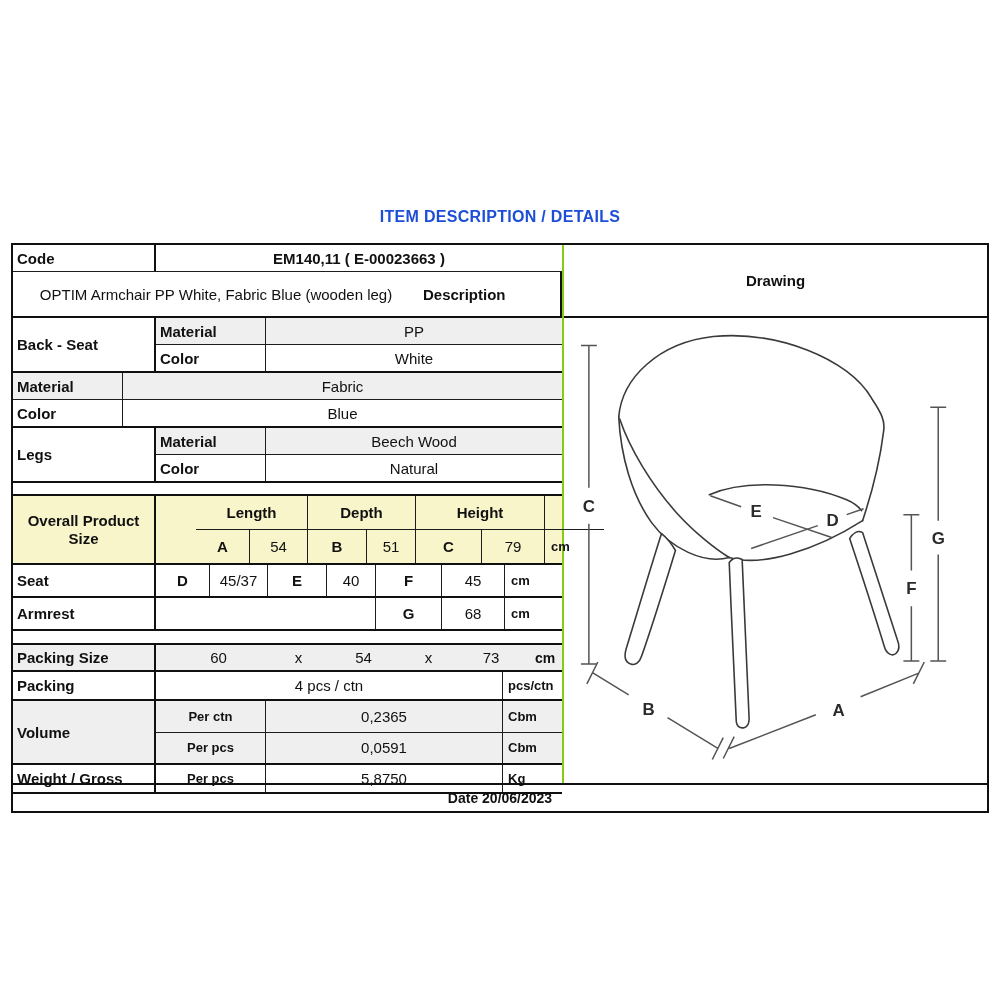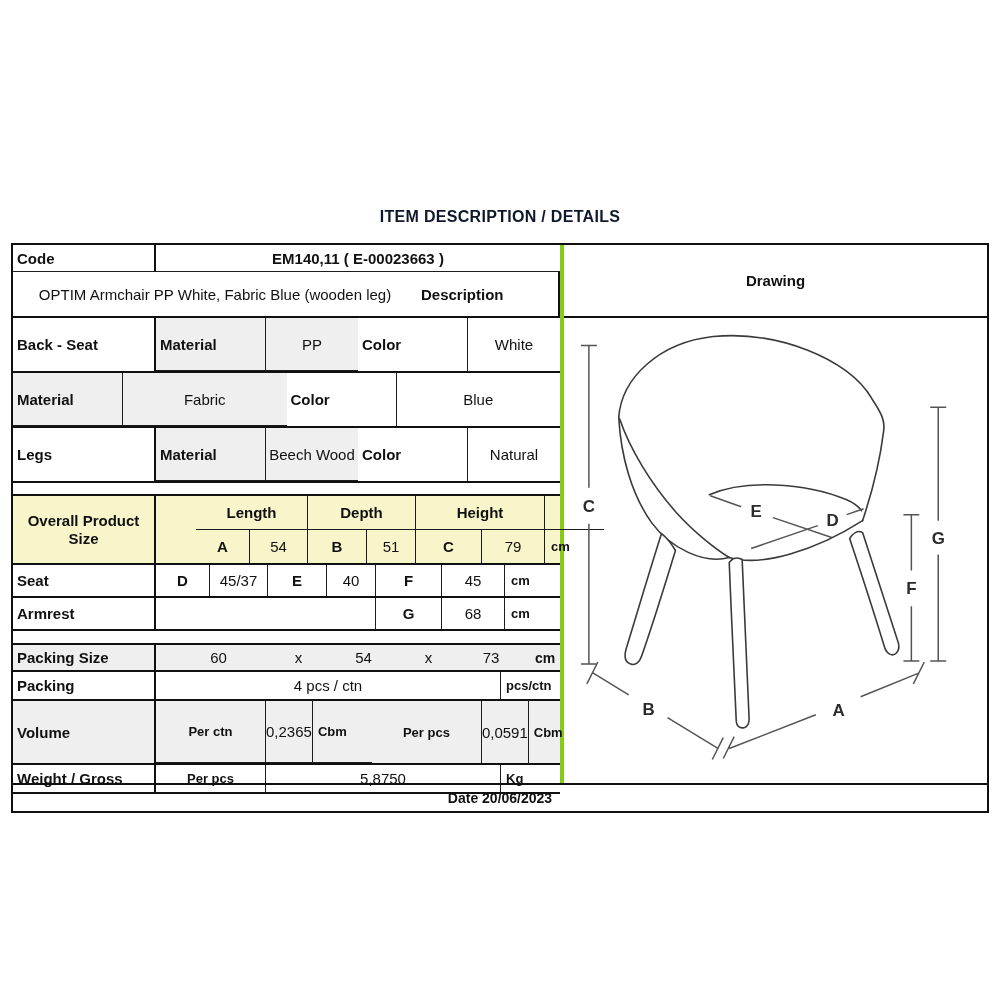--- a/index.html
+++ b/index.html
@@ -3,42 +3,42 @@
 <meta charset="utf-8">
 <style>
   html,body{margin:0;padding:0;}
   body{
     width:1000px;height:1000px;background:#ffffff;
     font-family:"Liberation Sans","DejaVu Sans",sans-serif;
     color:#111;position:relative;overflow:hidden;
   }
   .page-title{
     position:absolute;top:208px;left:0;width:1000px;
-    text-align:center;font-size:16px;font-weight:bold;letter-spacing:.3px;color:#0f172a;
+    text-align:center;font-size:16px;font-weight:bold;letter-spacing:.3px;color:#1d4ed8;
   }
   .sheet{
     position:absolute;left:11px;top:243px;width:978px;height:570px;
     border:2px solid #101010;box-sizing:border-box;
     display:flex;flex-direction:column;background:#fff;
   }
   .main{flex:1;display:flex;min-height:0;}
-  .left-table{width:551px;box-sizing:border-box;border-right:4px solid #84cc16;display:flex;flex-direction:column;}
+  .left-table{width:551px;box-sizing:border-box;border-right:2px solid #84cc16;display:flex;flex-direction:column;}
   .row,.sec{display:flex;box-sizing:border-box;flex-shrink:0;}
   .cell{box-sizing:border-box;display:flex;align-items:center;overflow:hidden;}
   .lbl{width:143px;border-right:2px solid #101010;font-weight:bold;font-size:15px;padding-left:4px;flex-shrink:0;}
   .lbl.ctr{justify-content:center;text-align:center;padding-left:0;}
   .ctrv{justify-content:center;text-align:center;}
   .f1{flex:1;}
   .sub{width:110px;font-weight:bold;font-size:15px;padding-left:4px;border-right:1px solid #1c1c1c;flex-shrink:0;}
   .sub.sm{font-size:13px;justify-content:center;padding-left:0;}
   .unit{width:60px;border-left:1px solid #1c1c1c;font-weight:bold;font-size:13px;padding-left:5px;flex-shrink:0;}
   .val{font-size:15px;}
   .bb1{border-bottom:1px solid #1c1c1c;}
   .bb2{border-bottom:2px solid #101010;}
-  .sec-right{flex:1;display:flex;flex-direction:row;}
+  .sec-right{flex:1;display:flex;flex-direction:column;}
   .sec-right .row{flex:1;}
   .gray{background:var(--row_gray,#efefef);}
   
   .band{display:flex;background:var(--highlight_yellow,#f8f5ca);}
   .band-right{flex:1;display:flex;flex-direction:column;}
   .gh{font-weight:bold;font-size:15px;justify-content:center;}
   .bl{border-left:1px solid #1c1c1c;}
   .w53{width:53px;flex-shrink:0;} .w58{width:58px;flex-shrink:0;} .w59{width:59px;flex-shrink:0;}
   .w49{width:49px;flex-shrink:0;} .w66{width:66px;flex-shrink:0;} .w63{width:63px;flex-shrink:0;}
   .w60{width:60px;flex-shrink:0;} .w111{width:111px;flex-shrink:0;} .w108{width:108px;flex-shrink:0;}

